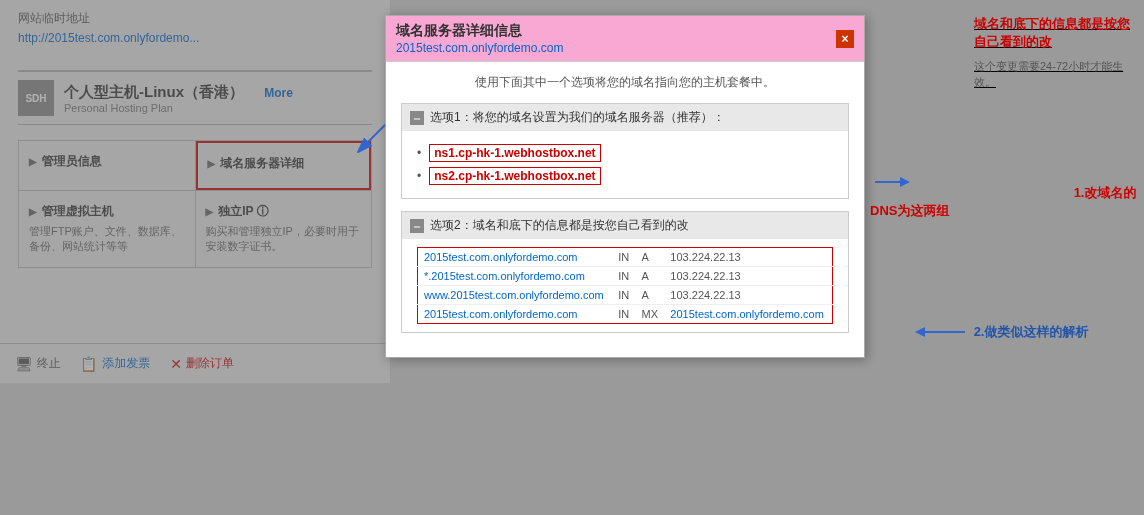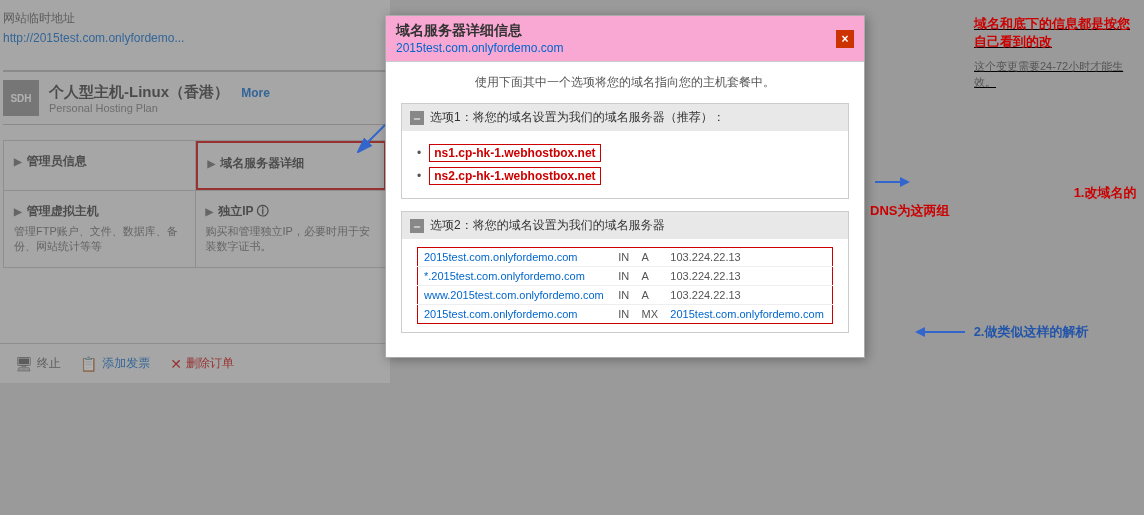--- a/index.html
+++ b/index.html
@@ -21,21 +21,21 @@
       background: #d0d0d0;
     }
 
     
     .left-area {
       position: absolute;
       top: 0; left: 0;
       width: 390px;
       height: 383px;
       background: #e8e8e8;
-      padding: 10px 3px;
+      padding: 10px 18px;
     }
 
     .site-temp-url {
       font-size: 12px;
       color: #555;
       margin-bottom: 3px;
     }
 
     .site-url-link {
       color: #0066cc;
@@ -75,21 +75,21 @@
 
     .hosting-subtitle {
       font-size: 11px;
       color: #777;
     }
 
     .more-link {
       color: #0066cc;
       font-size: 12px;
       text-decoration: none;
-      margin-left: 8px;
+      margin-left: 16px;
     }
 
     
     .menu-grid {
       display: grid;
       grid-template-columns: 1fr 1fr;
       gap: 1px;
       margin-top: 15px;
       background: #bbb;
       border: 1px solid #bbb;
@@ -474,21 +474,21 @@
           <span class="ns-bullet">•</span>
           <span class="ns-value">ns2.cp-hk-1.webhostbox.net</span>
         </div>
       </div>
     </div>
 
 
     <div class="option-section">
       <div class="option-header">
         <div class="minus">－</div>
-        <span>选项2：将您的域名设置为我们的域名服务器</span>
+        <span>选项2：域名和底下的信息都是按您自己看到的改</span>
       </div>
       <div class="option-content">
         <table class="dns-table">
           <tbody id="dns-records">
           <tr>
       <td class="domain-col">2015test.com.onlyfordemo.com</td>
       <td class="type-col">IN</td>
       <td class="type-col">A</td>
       <td class="value-col">103.224.22.13</td>
     </tr>

